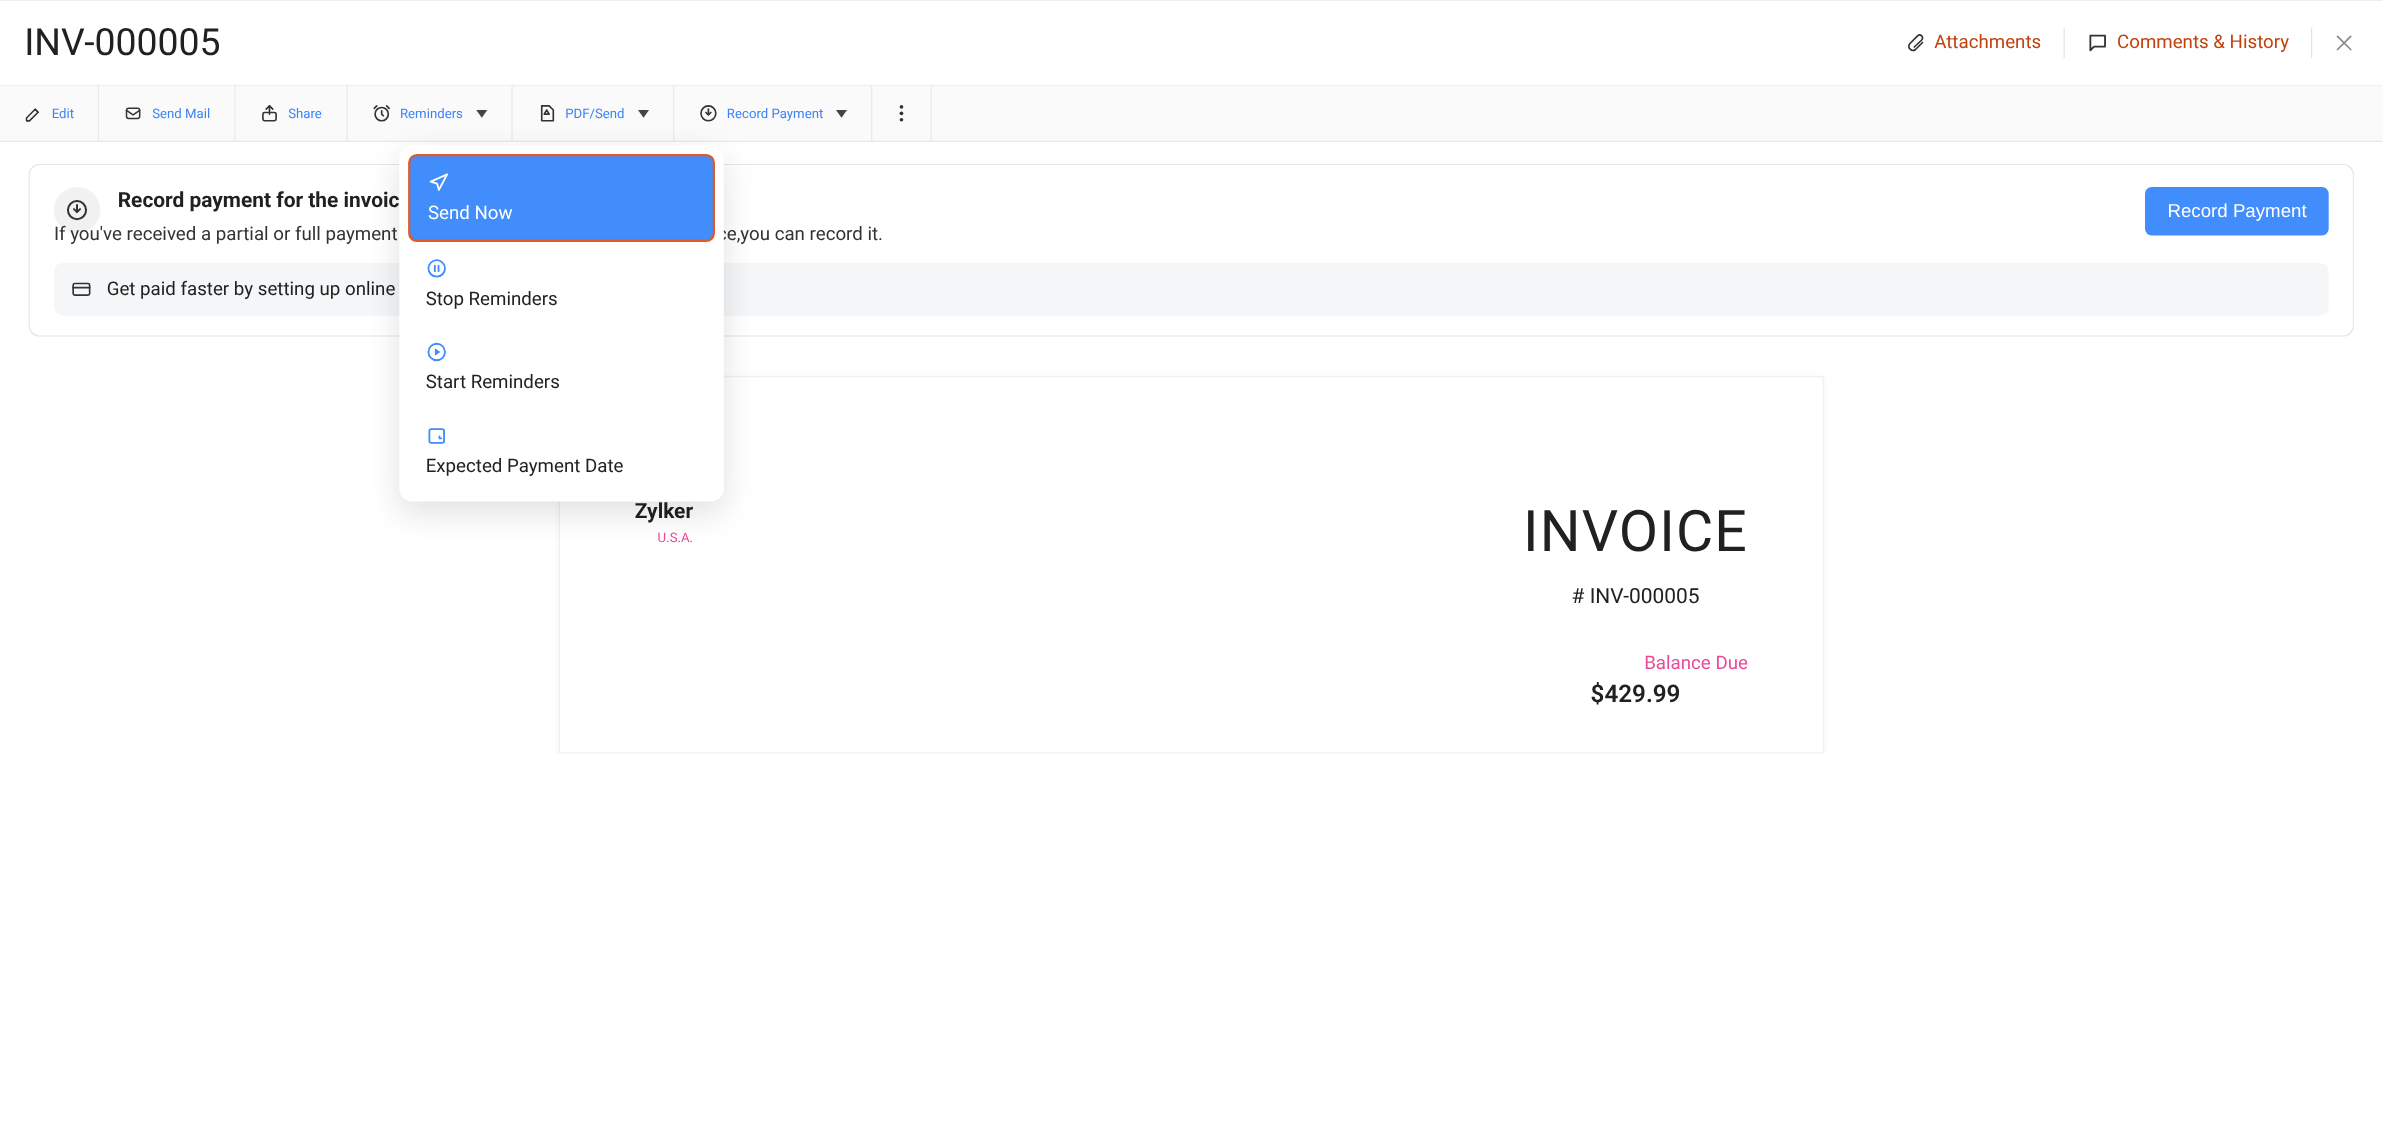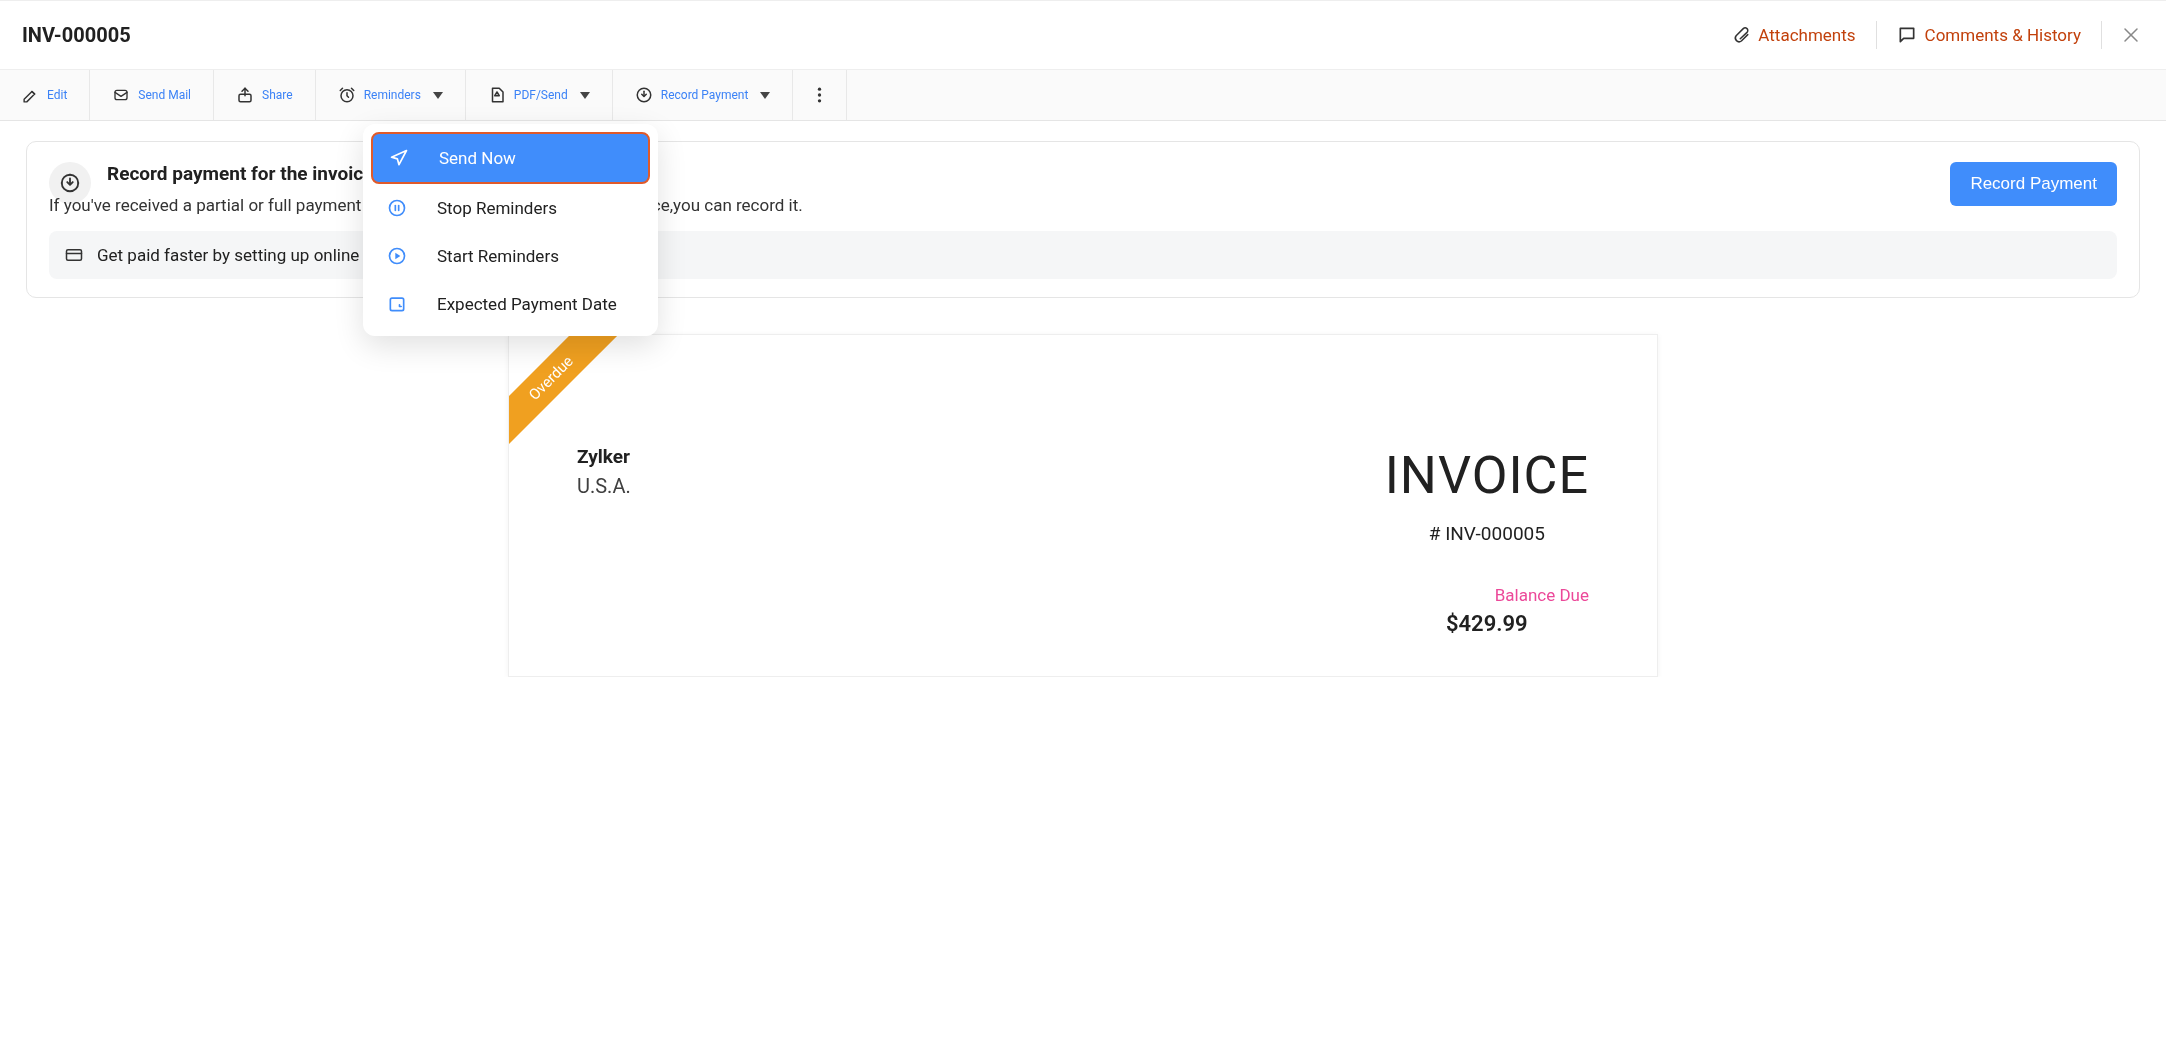--- a/index.html
+++ b/index.html
@@ -10,22 +10,22 @@
     font-size: 15px;
   }
   .header-row {
     display: flex;
     align-items: center;
     padding: 18px 22px 18px 22px;
     border-bottom: 1px solid #eee;
     border-top: 1px solid #eee;
   }
   .page-title {
-    font-size: 20px;
-    font-weight: 700;
+    font-size: 34px;
+    font-weight: 400;
     flex: 0 0 auto;
   }
   .header-spacer { flex: 1; }
   .header-action {
     display: inline-flex;
     align-items: center;
     gap: 8px;
     font-size: 17px;
     color: #c2410c;
     cursor: pointer;
@@ -82,25 +82,26 @@
     width: 295px;
     background: #fff;
     border-radius: 12px;
     box-shadow: 0 10px 30px rgba(0,0,0,0.12);
     padding: 8px;
     z-index: 50;
   }
   .dropdown-item {
     display: flex;
     align-items: flex-start;
-    gap: 30px;
+    gap: 8px;
     padding: 14px 16px;
     border-radius: 8px;
     font-size: 17px;
     cursor: pointer;
+    flex-direction: column;
   }
   .dropdown-item.selected {
     background: #408dfb;
     color: #fff;
     border: 2px solid #e05a2a;
   }
   .dropdown-item .dd-icon { width: 20px; height: 20px; display: inline-flex; align-items: center; justify-content: center; color:#408dfb; }
   .dropdown-item.selected .dd-icon { color: #fff; }
 
   .content-wrap {
@@ -187,21 +188,21 @@
     font-size: 15px;
     padding: 8px 0;
     transform: rotate(-45deg);
     font-weight: 400;
   }
   .invoice-sheet .sheet-row {
     display: flex;
     justify-content: space-between;
   }
   .company-name { font-size: 19px; font-weight: 700; }
-  .company-sub { font-size: 20px; color: #404040; margin-top: 6px; }
+  .company-sub { font-size: 12px; color: #ec4899; margin-top: 6px; text-align: right; }
   .invoice-heading { font-size: 52px; font-weight: 400; letter-spacing: 1px; text-align: right;}
   .invoice-number { font-size: 19px; text-align: center; margin-top: 16px; }
   .balance-label { font-size: 17px; text-align: right; margin-top: 40px; color:#ec4899;}
   .balance-value { font-size: 22px; font-weight: 600; text-align: center; margin-top: 6px; }
 
   svg { display: block; }
 </style>
 </head>
 <body>
 

